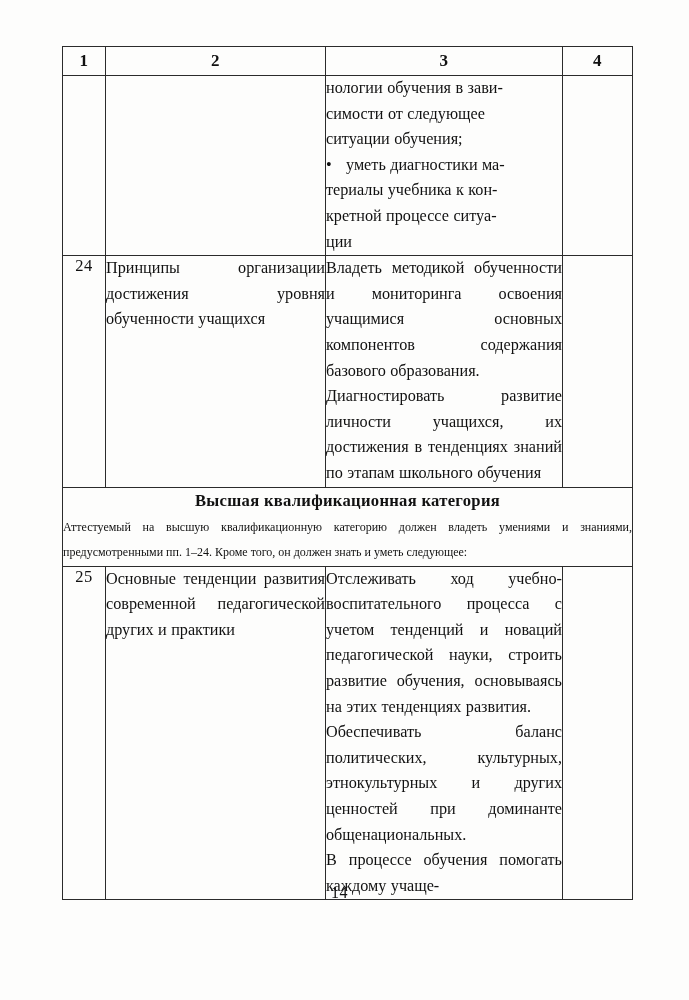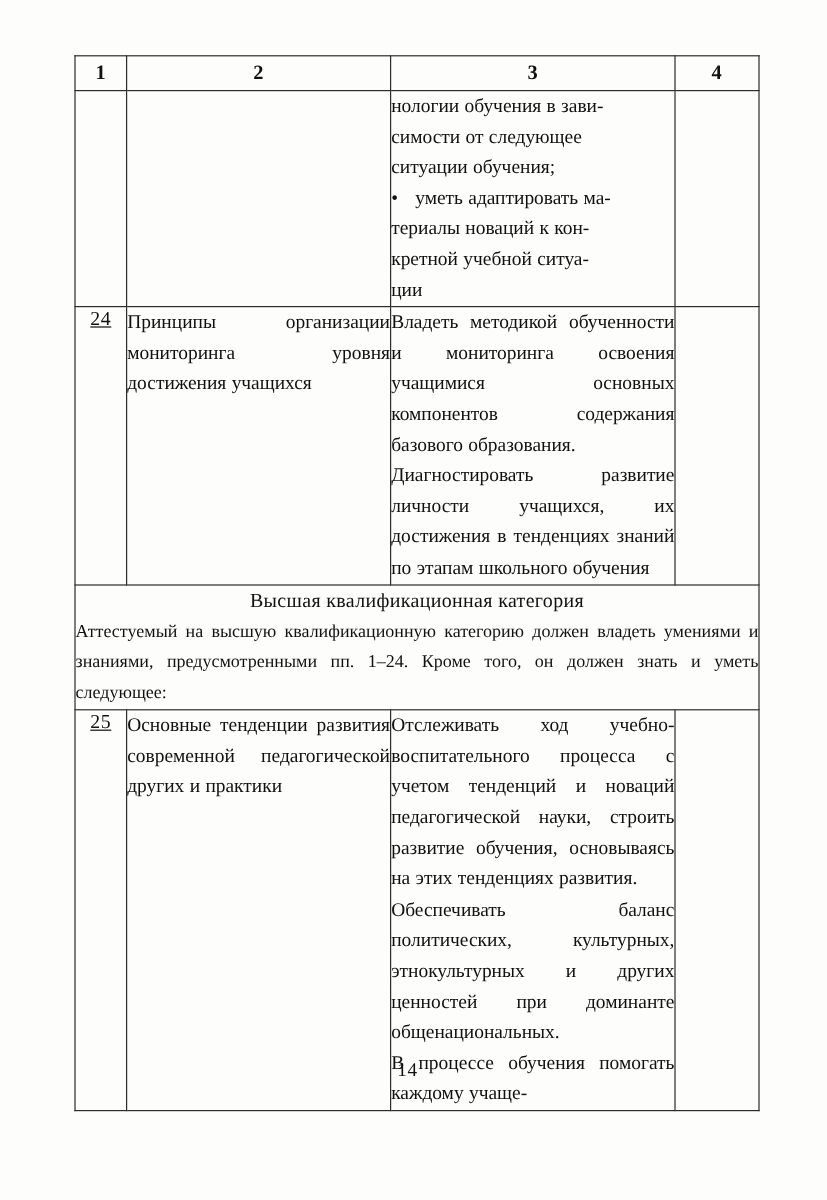--- a/index.html
+++ b/index.html
@@ -67,21 +67,20 @@
 
   
   .cell-pad {
     padding: 6px 9px 8px 9px;
   }
   .num-cell {
     text-align: center;
     font-size: 16.5px;
     padding-top: 7px;
     letter-spacing: 0.5px;
-    text-decoration: underline;
   }
 
   .body-text {
     font-size: 16.2px;
     line-height: 25.6px;
     text-align: justify;
     text-align-last: left;
     -webkit-hyphens: manual;
     hyphens: manual;
     word-spacing: 0.4px;
@@ -96,28 +95,28 @@
     display: inline-block;
     width: 20px;
   }
 
   
   .merged-cell {
     padding: 7px 7px 9px 7px;
   }
   .merged-title {
     text-align: center;
-    font-weight: normal;
+    font-weight: bold;
     font-size: 16.6px;
     line-height: 26px;
     letter-spacing: 0.3px;
     margin: 0 0 1px 0;
   }
   .merged-para {
-    font-size: 15px;
+    font-size: 12px;
     line-height: 25.6px;
     text-align: justify;
     text-align-last: left;
     margin: 0;
   }
 
   
   .page-number {
     position: absolute;
     left: 0;
@@ -150,31 +149,31 @@
       <th class="hdr-cell">4</th>
     </tr>
 
     <tr>
       <td class="num-cell"></td>
       <td class="cell-pad body-text"></td>
       <td class="cell-pad body-text">
         <p>нологии обучения в зави-</p>
         <p>симости от следующее</p>
         <p>ситуации обучения;</p>
-        <p><span class="bullet-mark">•</span><span>уметь адаптировать ма-</span></p>
-        <p>териалы новаций к кон-</p>
-        <p>кретной учебной ситуа-</p>
+        <p><span class="bullet-mark">•</span><span>уметь диагностики ма-</span></p>
+        <p>териалы учебника к кон-</p>
+        <p>кретной процессе ситуа-</p>
         <p>ции</p>
       </td>
       <td class="cell-pad body-text"></td>
     </tr>
 
     <tr>
       <td class="num-cell">24</td>
-      <td class="cell-pad body-text">Принципы организации мониторинга уровня достижения учащихся</td>
+      <td class="cell-pad body-text">Принципы организации достижения уровня обученности учащихся</td>
       <td class="cell-pad body-text">
         <p>Владеть методикой обученности и мониторинга освоения учащимися основных компонентов содержания базового образования.</p>
         <p>Диагностировать развитие личности учащихся, их достижения в тенденциях знаний по этапам школьного обучения</p>
       </td>
       <td class="cell-pad body-text"></td>
     </tr>
 
     <tr>
       <td class="merged-cell" colspan="4">
         <p class="merged-title">Высшая квалификационная категория</p>

